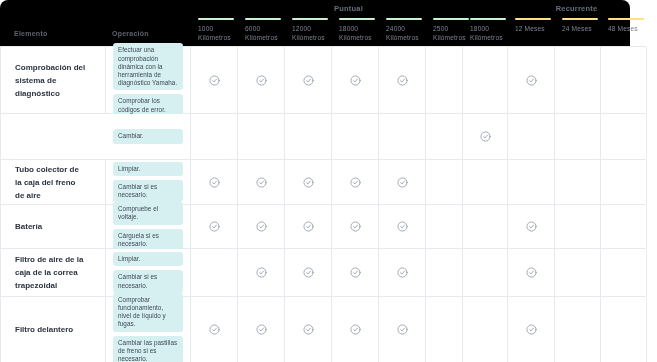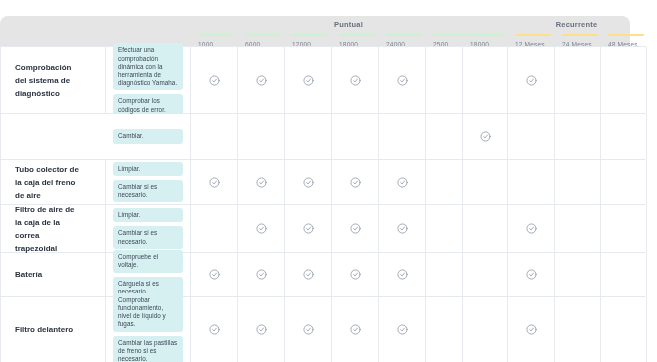--- a/index.html
+++ b/index.html
@@ -7,22 +7,22 @@
     width:657px;height:362px;
     background:#ffffff;
     font-family:"Liberation Sans", sans-serif;
     overflow:hidden;
     -webkit-font-smoothing:antialiased;
   }
   .wrap{position:relative;width:657px;height:362px;}
 
   
   .thead{
-    position:absolute;left:0;top:16px;width:630px;height:46px;
-    background:#e5e5e5;
+    position:absolute;left:0;top:0;width:630px;height:46px;
+    background:#000000;
     border-radius:8px 8px 0 0;
   }
   .group-row{position:absolute;left:0;top:0;height:18px;width:100%;}
   .group-label{
     position:absolute;top:4px;
     font-size:7.5px;font-weight:bold;color:#68707d;
     letter-spacing:.2px;text-align:center;
   }
   .col-head{
     position:absolute;top:18px;
@@ -52,21 +52,21 @@
     box-sizing:border-box;
     background:#fff;
   }
   .cell{
     position:absolute;top:0;bottom:0;
     border-right:1px solid #e6e9ed;
     box-sizing:border-box;
   }
   .cell-elemento{
     display:flex;align-items:center;
-    padding:0 24px 0 14px;
+    padding:0 18px 0 14px;
   }
   .cell-elemento .etext{
     font-size:8px;font-weight:bold;color:#2b3340;line-height:13px;
   }
   .cell-operacion{
     display:flex;flex-direction:column;justify-content:center;
     padding:0 7px;gap:4px;
   }
   .chip{
     background:#d6f0f2;border-radius:3px;
@@ -274,20 +274,81 @@
               <path d="M8 12.2 L11 15.2 L16.3 8.8"></path>
             </svg>
           </span>
         </div>
         <div class="cell cell-mark" style="left: 425px; width: 37px;"></div>
         <div class="cell cell-mark" style="left: 462px; width: 45px;"></div>
         <div class="cell cell-mark" style="left: 507px; width: 47px;"></div>
         <div class="cell cell-mark" style="left: 554px; width: 46px;"></div>
         <div class="cell cell-mark" style="left: 600px; width: 46px;"></div>
       </div>
+      <div class="row" style="height: 44px;">
+        <div class="cell cell-elemento" style="left: 0px; width: 105px;">
+          <div class="etext">Batería</div>
+        </div>
+        <div class="cell cell-operacion" style="left: 105px; width: 85px;">
+          <div class="chip">Compruebe el voltaje.</div>
+          <div class="chip">Cárguela si es necesario.</div>
+        </div>
+        <div class="cell cell-mark" style="left: 190px; width: 47px;">
+          <span class="check">
+            <svg width="11" height="11" viewBox="0 0 24 24" fill="none" stroke="#8b94a3" stroke-width="1.7" stroke-linecap="round" stroke-linejoin="round">
+              <circle cx="12" cy="12" r="10"></circle>
+              <path d="M8 12.2 L11 15.2 L16.3 8.8"></path>
+            </svg>
+          </span>
+        </div>
+        <div class="cell cell-mark" style="left: 237px; width: 47px;">
+          <span class="check">
+            <svg width="11" height="11" viewBox="0 0 24 24" fill="none" stroke="#8b94a3" stroke-width="1.7" stroke-linecap="round" stroke-linejoin="round">
+              <circle cx="12" cy="12" r="10"></circle>
+              <path d="M8 12.2 L11 15.2 L16.3 8.8"></path>
+            </svg>
+          </span>
+        </div>
+        <div class="cell cell-mark" style="left: 284px; width: 47px;">
+          <span class="check">
+            <svg width="11" height="11" viewBox="0 0 24 24" fill="none" stroke="#8b94a3" stroke-width="1.7" stroke-linecap="round" stroke-linejoin="round">
+              <circle cx="12" cy="12" r="10"></circle>
+              <path d="M8 12.2 L11 15.2 L16.3 8.8"></path>
+            </svg>
+          </span>
+        </div>
+        <div class="cell cell-mark" style="left: 331px; width: 47px;">
+          <span class="check">
+            <svg width="11" height="11" viewBox="0 0 24 24" fill="none" stroke="#8b94a3" stroke-width="1.7" stroke-linecap="round" stroke-linejoin="round">
+              <circle cx="12" cy="12" r="10"></circle>
+              <path d="M8 12.2 L11 15.2 L16.3 8.8"></path>
+            </svg>
+          </span>
+        </div>
+        <div class="cell cell-mark" style="left: 378px; width: 47px;">
+          <span class="check">
+            <svg width="11" height="11" viewBox="0 0 24 24" fill="none" stroke="#8b94a3" stroke-width="1.7" stroke-linecap="round" stroke-linejoin="round">
+              <circle cx="12" cy="12" r="10"></circle>
+              <path d="M8 12.2 L11 15.2 L16.3 8.8"></path>
+            </svg>
+          </span>
+        </div>
+        <div class="cell cell-mark" style="left: 425px; width: 37px;"></div>
+        <div class="cell cell-mark" style="left: 462px; width: 45px;"></div>
+        <div class="cell cell-mark" style="left: 507px; width: 47px;">
+          <span class="check">
+            <svg width="11" height="11" viewBox="0 0 24 24" fill="none" stroke="#8b94a3" stroke-width="1.7" stroke-linecap="round" stroke-linejoin="round">
+              <circle cx="12" cy="12" r="10"></circle>
+              <path d="M8 12.2 L11 15.2 L16.3 8.8"></path>
+            </svg>
+          </span>
+        </div>
+        <div class="cell cell-mark" style="left: 554px; width: 46px;"></div>
+        <div class="cell cell-mark" style="left: 600px; width: 46px;"></div>
+      </div>
       <div class="row" style="height: 48px;">
         <div class="cell cell-elemento" style="left: 0px; width: 105px;">
           <div class="etext">Filtro de aire de la caja de la correa trapezoidal</div>
         </div>
         <div class="cell cell-operacion" style="left: 105px; width: 85px;">
           <div class="chip">Limpiar.</div>
           <div class="chip">Cambiar si es necesario.</div>
         </div>
         <div class="cell cell-mark" style="left: 190px; width: 47px;"></div>
         <div class="cell cell-mark" style="left: 237px; width: 47px;">
@@ -328,81 +389,20 @@
           <span class="check">
             <svg width="11" height="11" viewBox="0 0 24 24" fill="none" stroke="#8b94a3" stroke-width="1.7" stroke-linecap="round" stroke-linejoin="round">
               <circle cx="12" cy="12" r="10"></circle>
               <path d="M8 12.2 L11 15.2 L16.3 8.8"></path>
             </svg>
           </span>
         </div>
         <div class="cell cell-mark" style="left: 554px; width: 46px;"></div>
         <div class="cell cell-mark" style="left: 600px; width: 46px;"></div>
       </div>
-      <div class="row" style="height: 44px;">
-        <div class="cell cell-elemento" style="left: 0px; width: 105px;">
-          <div class="etext">Batería</div>
-        </div>
-        <div class="cell cell-operacion" style="left: 105px; width: 85px;">
-          <div class="chip">Compruebe el voltaje.</div>
-          <div class="chip">Cárguela si es necesario.</div>
-        </div>
-        <div class="cell cell-mark" style="left: 190px; width: 47px;">
-          <span class="check">
-            <svg width="11" height="11" viewBox="0 0 24 24" fill="none" stroke="#8b94a3" stroke-width="1.7" stroke-linecap="round" stroke-linejoin="round">
-              <circle cx="12" cy="12" r="10"></circle>
-              <path d="M8 12.2 L11 15.2 L16.3 8.8"></path>
-            </svg>
-          </span>
-        </div>
-        <div class="cell cell-mark" style="left: 237px; width: 47px;">
-          <span class="check">
-            <svg width="11" height="11" viewBox="0 0 24 24" fill="none" stroke="#8b94a3" stroke-width="1.7" stroke-linecap="round" stroke-linejoin="round">
-              <circle cx="12" cy="12" r="10"></circle>
-              <path d="M8 12.2 L11 15.2 L16.3 8.8"></path>
-            </svg>
-          </span>
-        </div>
-        <div class="cell cell-mark" style="left: 284px; width: 47px;">
-          <span class="check">
-            <svg width="11" height="11" viewBox="0 0 24 24" fill="none" stroke="#8b94a3" stroke-width="1.7" stroke-linecap="round" stroke-linejoin="round">
-              <circle cx="12" cy="12" r="10"></circle>
-              <path d="M8 12.2 L11 15.2 L16.3 8.8"></path>
-            </svg>
-          </span>
-        </div>
-        <div class="cell cell-mark" style="left: 331px; width: 47px;">
-          <span class="check">
-            <svg width="11" height="11" viewBox="0 0 24 24" fill="none" stroke="#8b94a3" stroke-width="1.7" stroke-linecap="round" stroke-linejoin="round">
-              <circle cx="12" cy="12" r="10"></circle>
-              <path d="M8 12.2 L11 15.2 L16.3 8.8"></path>
-            </svg>
-          </span>
-        </div>
-        <div class="cell cell-mark" style="left: 378px; width: 47px;">
-          <span class="check">
-            <svg width="11" height="11" viewBox="0 0 24 24" fill="none" stroke="#8b94a3" stroke-width="1.7" stroke-linecap="round" stroke-linejoin="round">
-              <circle cx="12" cy="12" r="10"></circle>
-              <path d="M8 12.2 L11 15.2 L16.3 8.8"></path>
-            </svg>
-          </span>
-        </div>
-        <div class="cell cell-mark" style="left: 425px; width: 37px;"></div>
-        <div class="cell cell-mark" style="left: 462px; width: 45px;"></div>
-        <div class="cell cell-mark" style="left: 507px; width: 47px;">
-          <span class="check">
-            <svg width="11" height="11" viewBox="0 0 24 24" fill="none" stroke="#8b94a3" stroke-width="1.7" stroke-linecap="round" stroke-linejoin="round">
-              <circle cx="12" cy="12" r="10"></circle>
-              <path d="M8 12.2 L11 15.2 L16.3 8.8"></path>
-            </svg>
-          </span>
-        </div>
-        <div class="cell cell-mark" style="left: 554px; width: 46px;"></div>
-        <div class="cell cell-mark" style="left: 600px; width: 46px;"></div>
-      </div>
       <div class="row" style="height: 66px;">
         <div class="cell cell-elemento" style="left: 0px; width: 105px;">
           <div class="etext">Filtro delantero</div>
         </div>
         <div class="cell cell-operacion" style="left: 105px; width: 85px;">
           <div class="chip">Comprobar funcionamiento, nivel de líquido y fugas.</div>
           <div class="chip">Cambiar las pastillas de freno si es necesario.</div>
         </div>
         <div class="cell cell-mark" style="left: 190px; width: 47px;">
           <span class="check">

